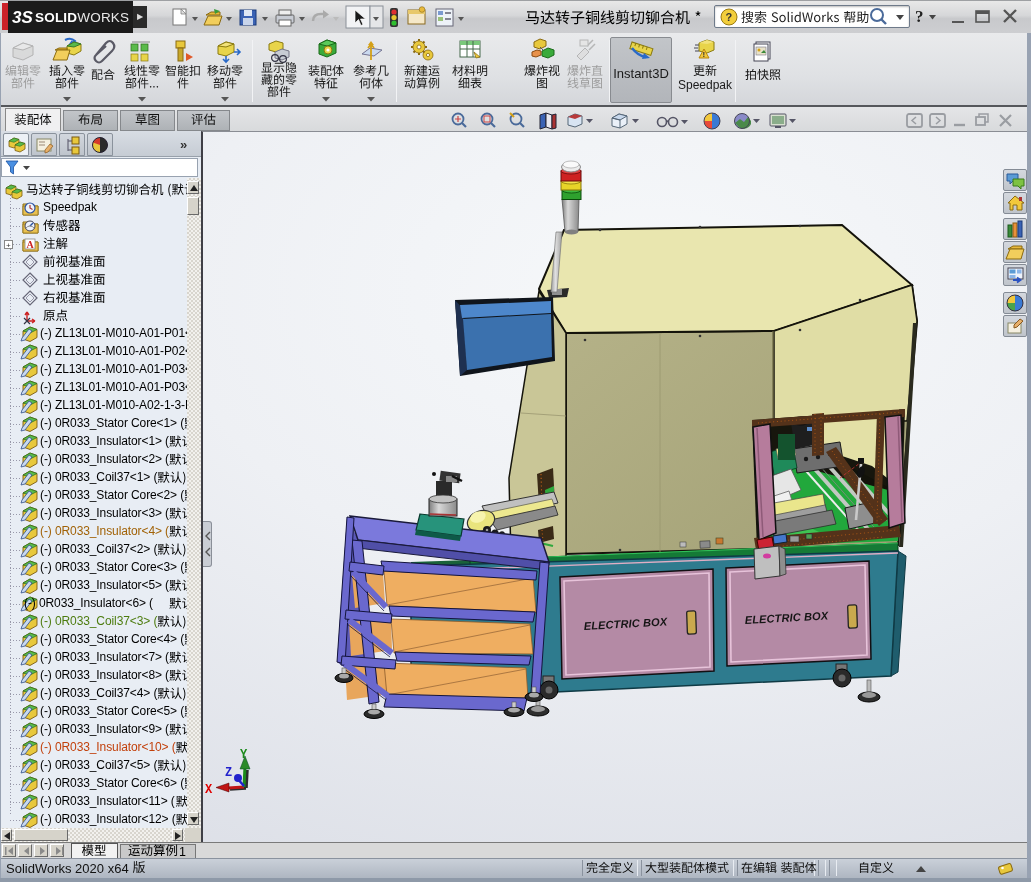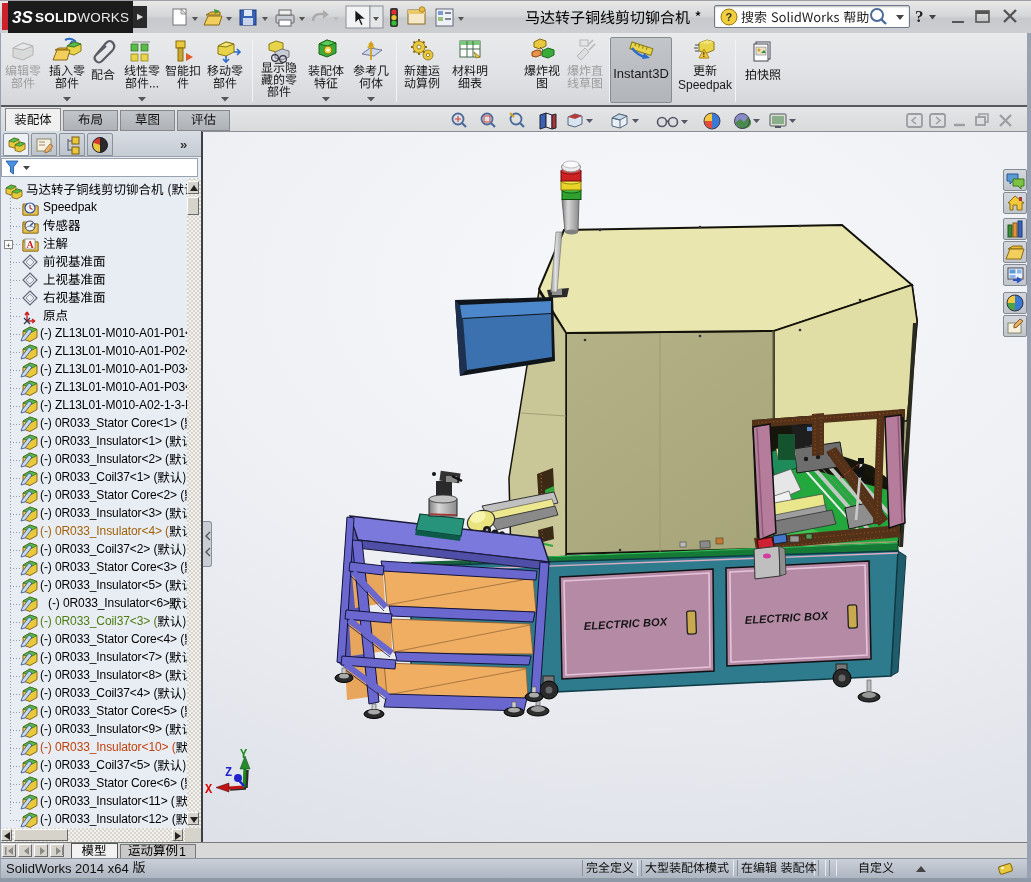--- a/index.html
+++ b/index.html
@@ -954,21 +954,21 @@
       </svg>
       <div style="position:absolute;left:40px;top:400px;font:12px/15px 'Liberation Sans';color:#000;white-space:pre;letter-spacing:-0.1px">(-) 0R033_Insulator&lt;5&gt; (</div>
       <svg style="position:absolute;left:0;top:0;pointer-events:none" width="1031" height="882">
         <use href="#g9ed8" transform="translate(169.0 412.0) scale(0.012500 -0.012500)" fill="#000"></use>
         <use href="#g8ba4" transform="translate(181.5 412.0) scale(0.012500 -0.012500)" fill="#000"></use>
       </svg>
       <div style="position:absolute;left:10px;top:426px;width:12px;height:1px;background-image:linear-gradient(90deg,#99A 1px,transparent 1px);background-size:3px 1px"></div>
       <svg style="position:absolute;left:20px;top:417px" width="18" height="17">
         <use href="#particon"></use>
       </svg>
-      <div style="position:absolute;left:48px;top:418px;font:12px/15px 'Liberation Sans';color:#000;white-space:pre;letter-spacing:-0.1px">(-) 0R033_Insulator&lt;6&gt; (</div>
+      <div style="position:absolute;left:24px;top:418px;font:12px/15px 'Liberation Sans';color:#000;white-space:pre;letter-spacing:-0.1px">(-) 0R033_Insulator&lt;6&gt; (</div>
       <svg style="position:absolute;left:0;top:0;pointer-events:none" width="1031" height="882">
         <use href="#g9ed8" transform="translate(169.0 430.0) scale(0.012500 -0.012500)" fill="#000"></use>
         <use href="#g8ba4" transform="translate(181.5 430.0) scale(0.012500 -0.012500)" fill="#000"></use>
       </svg>
       <div style="position:absolute;left:10px;top:444px;width:12px;height:1px;background-image:linear-gradient(90deg,#99A 1px,transparent 1px);background-size:3px 1px"></div>
       <svg style="position:absolute;left:20px;top:435px" width="18" height="17">
         <use href="#particon"></use>
       </svg>
       <div style="position:absolute;left:40px;top:436px;font:12px/15px 'Liberation Sans';color:#4d7c0f;white-space:pre;letter-spacing:-0.1px">(-) 0R033_Coil37&lt;3&gt; (</div>
       <svg style="position:absolute;left:0;top:0;pointer-events:none" width="1031" height="882">
@@ -1155,21 +1155,21 @@
     </svg>
     <div style="position:absolute;left:120px;top:844px;width:76px;height:14px;background:#C9C9C9;border:1px solid #777;border-bottom:none"></div>
     <svg style="position:absolute;left:0;top:0;pointer-events:none" width="1031" height="882">
       <use href="#g8fd0" transform="translate(128.0 855.0) scale(0.012500 -0.012500)" fill="#000"></use>
       <use href="#g52a8" transform="translate(140.5 855.0) scale(0.012500 -0.012500)" fill="#000"></use>
       <use href="#g7b97" transform="translate(153.0 855.0) scale(0.012500 -0.012500)" fill="#000"></use>
       <use href="#g4f8b" transform="translate(165.5 855.0) scale(0.012500 -0.012500)" fill="#000"></use>
     </svg>
     <div style="position:absolute;left:179px;top:845px;font:12.5px 'Liberation Sans';color:#000">1</div>
     <div style="position:absolute;left:0;top:858px;width:1031px;height:20px;background:linear-gradient(180deg,#CAD0D9,#AEB6C1);border-top:1px solid #8A929E"></div>
-    <div style="position:absolute;left:6px;top:861px;font:13px 'Liberation Sans';color:#111">SolidWorks 2014 x64 </div>
+    <div style="position:absolute;left:6px;top:861px;font:13px 'Liberation Sans';color:#111">SolidWorks 2020 x64 </div>
     <svg style="position:absolute;left:0;top:0;pointer-events:none" width="1031" height="882">
       <use href="#g7248" transform="translate(132.5 872.0) scale(0.013000 -0.013000)" fill="#111"></use>
     </svg>
     <div style="position:absolute;left:582px;top:860px;width:56px;height:16px;border-left:1px solid #8A929E;border-right:1px solid #E8ECF2"></div>
     <svg style="position:absolute;left:0;top:0;pointer-events:none" width="1031" height="882">
       <use href="#g5b8c" transform="translate(586.0 872.0) scale(0.012000 -0.012000)" fill="#111"></use>
       <use href="#g5168" transform="translate(598.0 872.0) scale(0.012000 -0.012000)" fill="#111"></use>
       <use href="#g5b9a" transform="translate(610.0 872.0) scale(0.012000 -0.012000)" fill="#111"></use>
       <use href="#g4e49" transform="translate(622.0 872.0) scale(0.012000 -0.012000)" fill="#111"></use>
     </svg>

